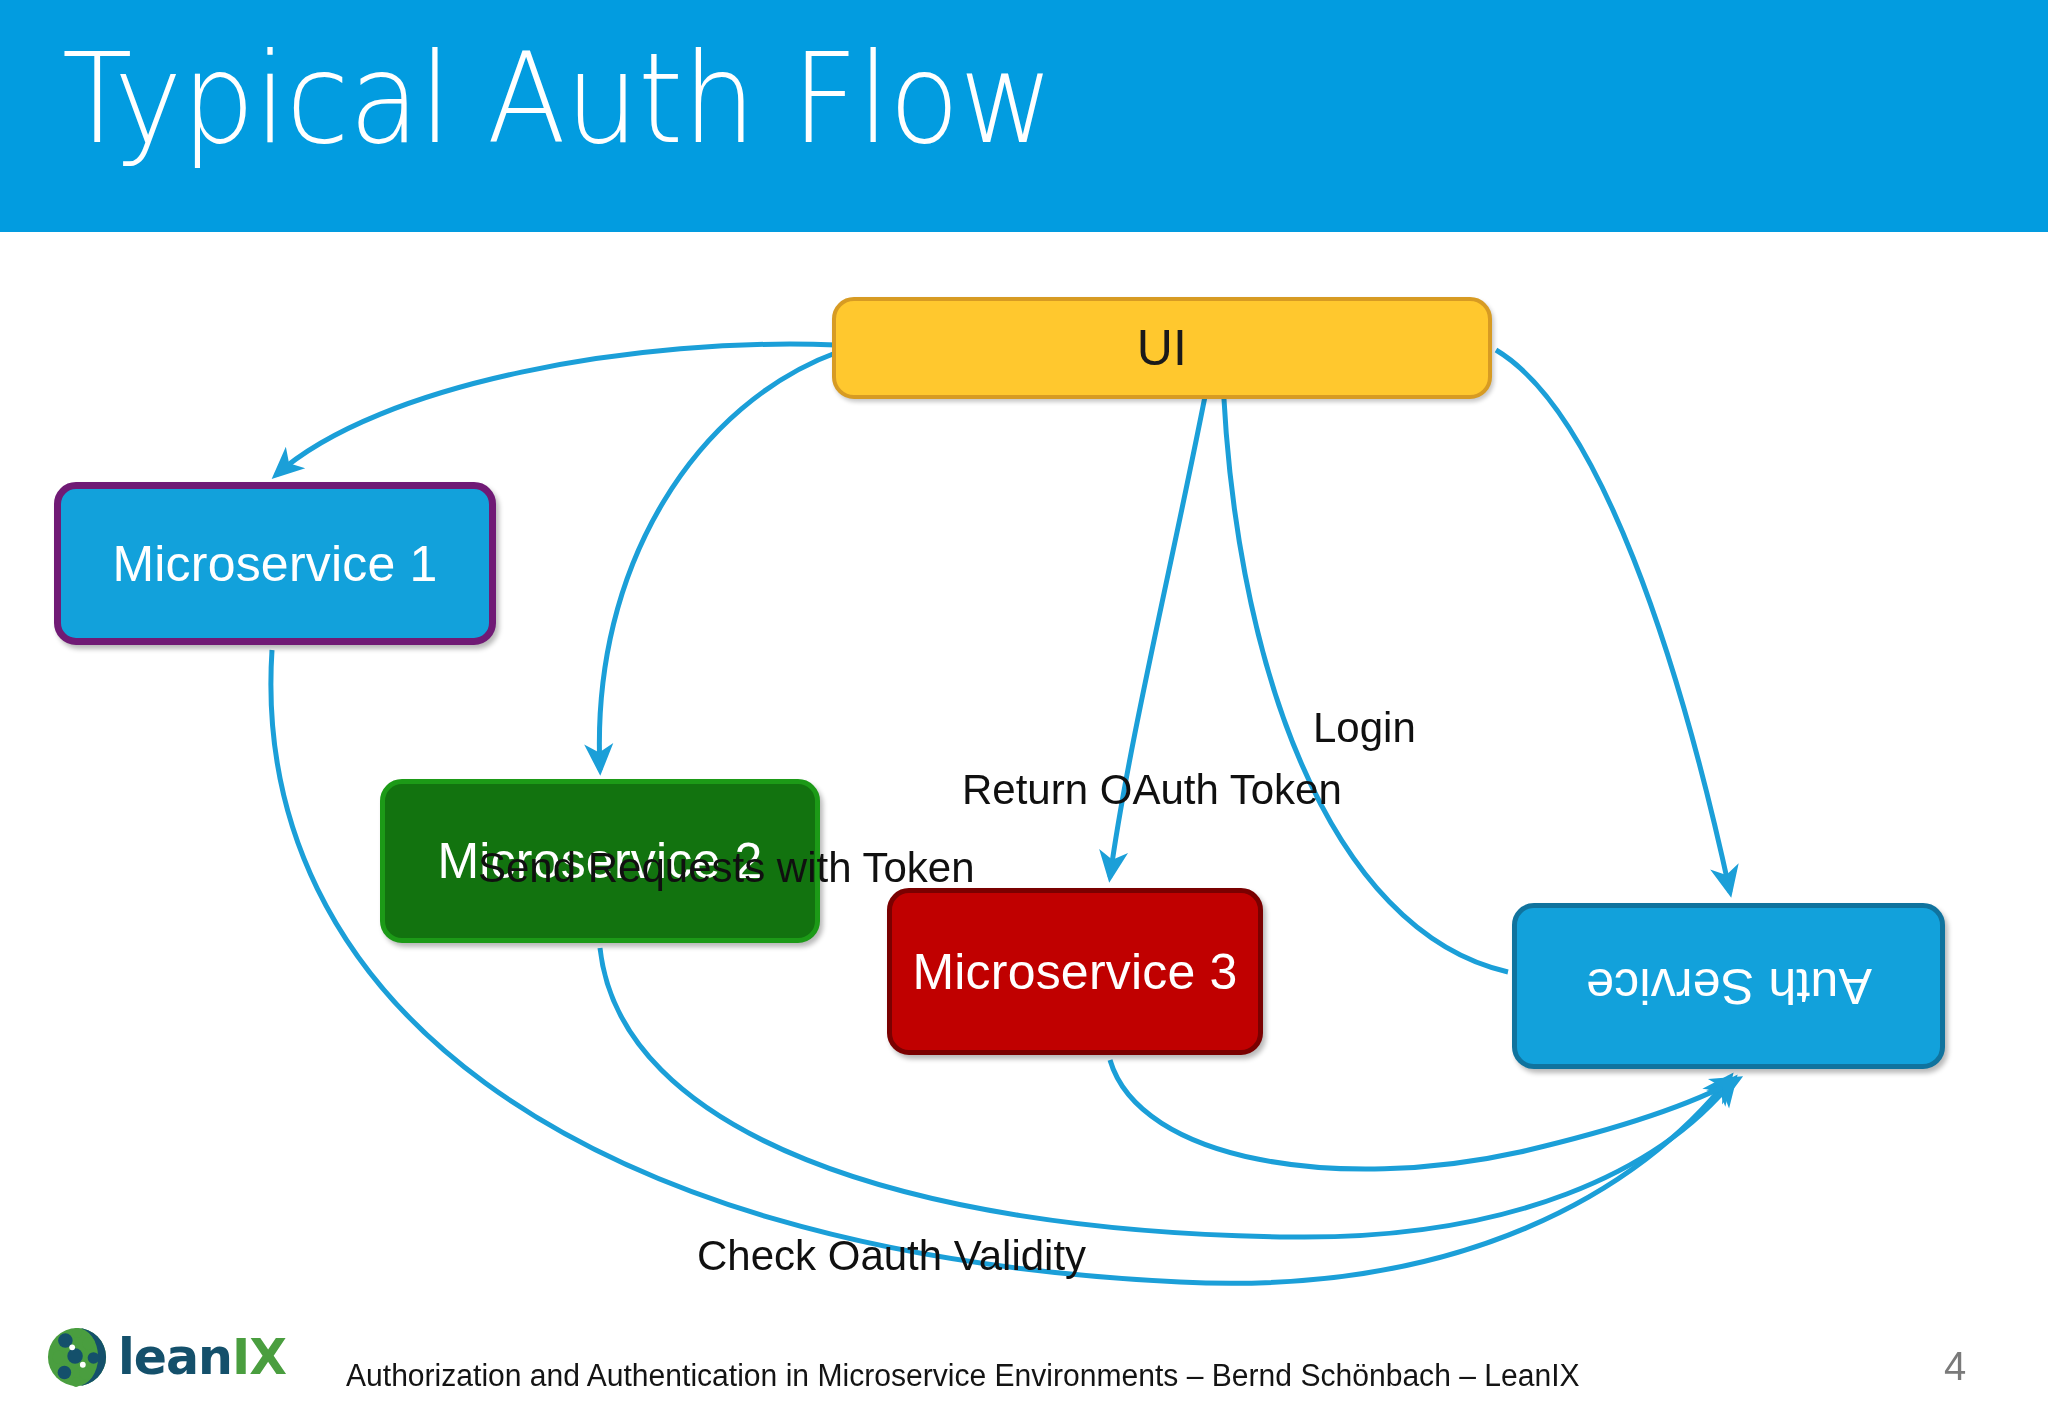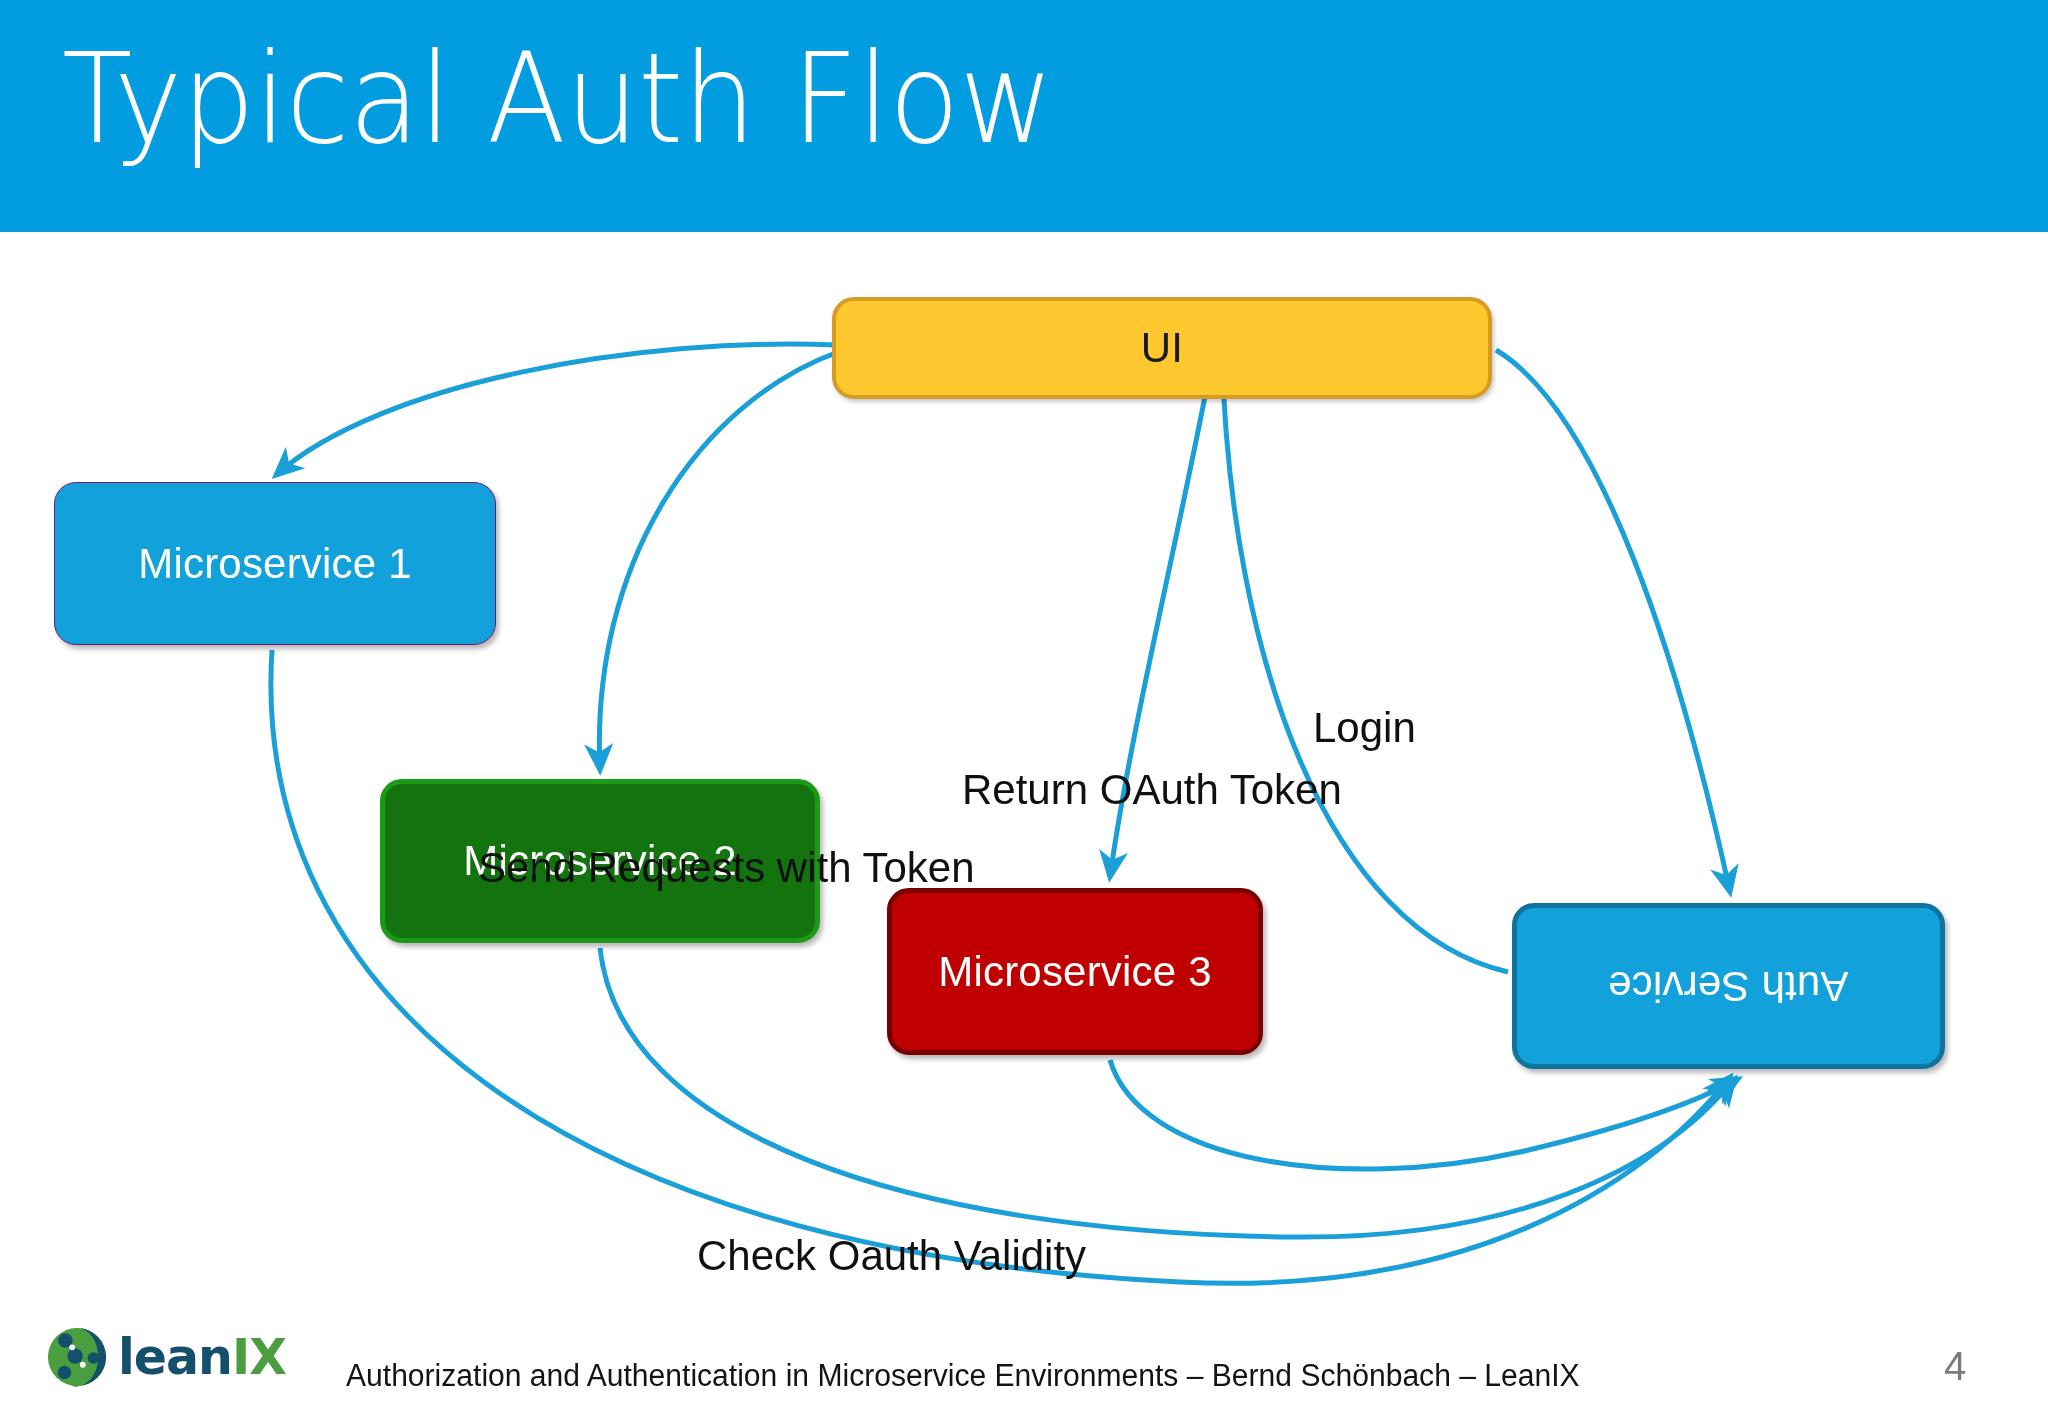--- a/index.html
+++ b/index.html
@@ -60,41 +60,41 @@
   
   .node {
     position: absolute;
     box-sizing: border-box;
     border-radius: 22px;
     display: flex;
     align-items: center;
     justify-content: center;
     text-align: center;
     color: #ffffff;
-    font-size: 42px;
+    font-size: 50px;
     font-weight: 400;
     letter-spacing: 0.2px;
   }
   .node-ui {
     left: 832px;
     top: 65px;
     width: 660px;
     height: 102px;
     background: #FFC82E;
     border: 4px solid #D79B23;
     color: #1a1a1a;
     box-shadow: 2px 3px 4px rgba(0,0,0,0.22);
   }
   .node-ms1 {
     left: 54px;
     top: 250px;
     width: 442px;
     height: 163px;
     background: #12A1DB;
-    border: 1px solid #701a75;
+    border: 7px solid #701a75;
     box-shadow: 3px 4px 5px rgba(0,0,0,0.28);
   }
   .node-ms2 {
     left: 380px;
     top: 547px;
     width: 440px;
     height: 164px;
     background: #12730F;
     border: 5px solid #1C9A17;
     box-shadow: 3px 4px 5px rgba(0,0,0,0.28);

